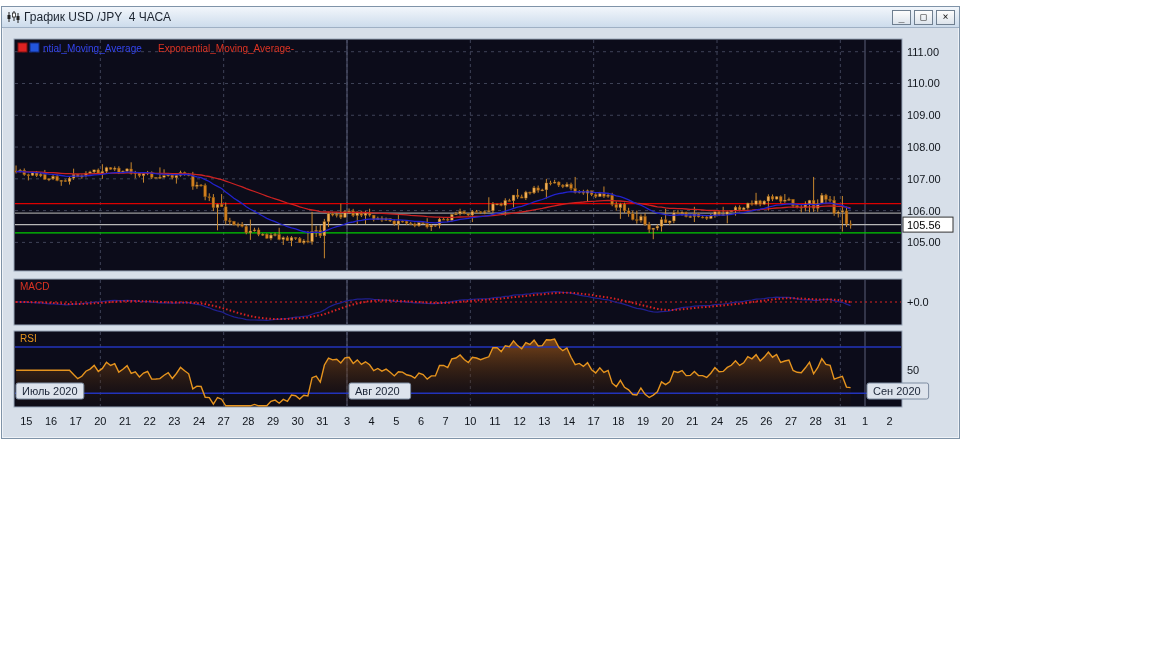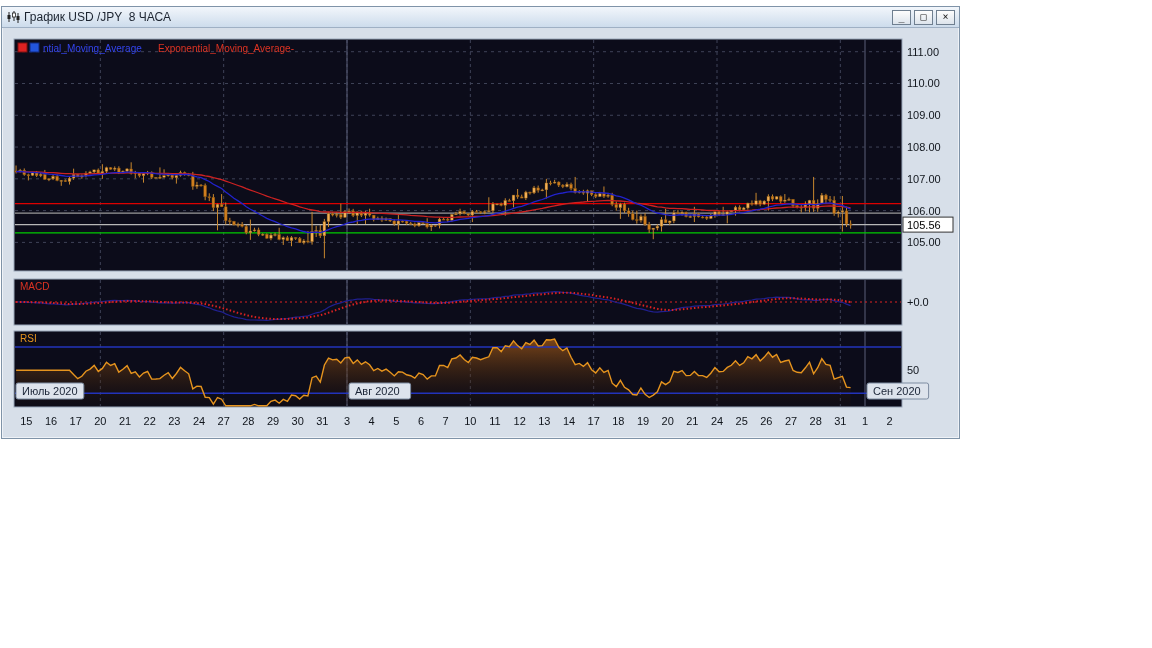--- a/index.html
+++ b/index.html
@@ -41,21 +41,21 @@
       <span class="title-icon">
         <svg width="14" height="12" viewBox="0 0 14 12">
           <line x1="3" y1="1" x2="3" y2="11" stroke="#222" stroke-width="1"></line>
           <rect x="1.5" y="4" width="3" height="4" fill="#222"></rect>
           <line x1="8" y1="0" x2="8" y2="10" stroke="#222" stroke-width="1"></line>
           <rect x="6.5" y="2" width="3" height="4" fill="#fff" stroke="#222" stroke-width="0.8"></rect>
           <line x1="12" y1="2" x2="12" y2="12" stroke="#222" stroke-width="1"></line>
           <rect x="10.5" y="5" width="3" height="4" fill="#222"></rect>
         </svg>
       </span>
-      <span class="title-text">График USD /JPY  8 ЧАСА</span>
+      <span class="title-text">График USD /JPY  4 ЧАСА</span>
       <span class="win-buttons">
         <button class="win-btn">_</button>
         <button class="win-btn">□</button>
         <button class="win-btn">×</button>
       </span>
     </div>
     <div class="chart-body">
       <svg id="chart-svg" width="944" height="404">
           <rect x="4" y="6" width="888" height="232" fill="#0c0c1a" stroke="#9aa7ba" stroke-width="1"></rect>
           <rect x="4" y="246" width="888" height="46" fill="#0c0c1a" stroke="#9aa7ba" stroke-width="1"></rect>

